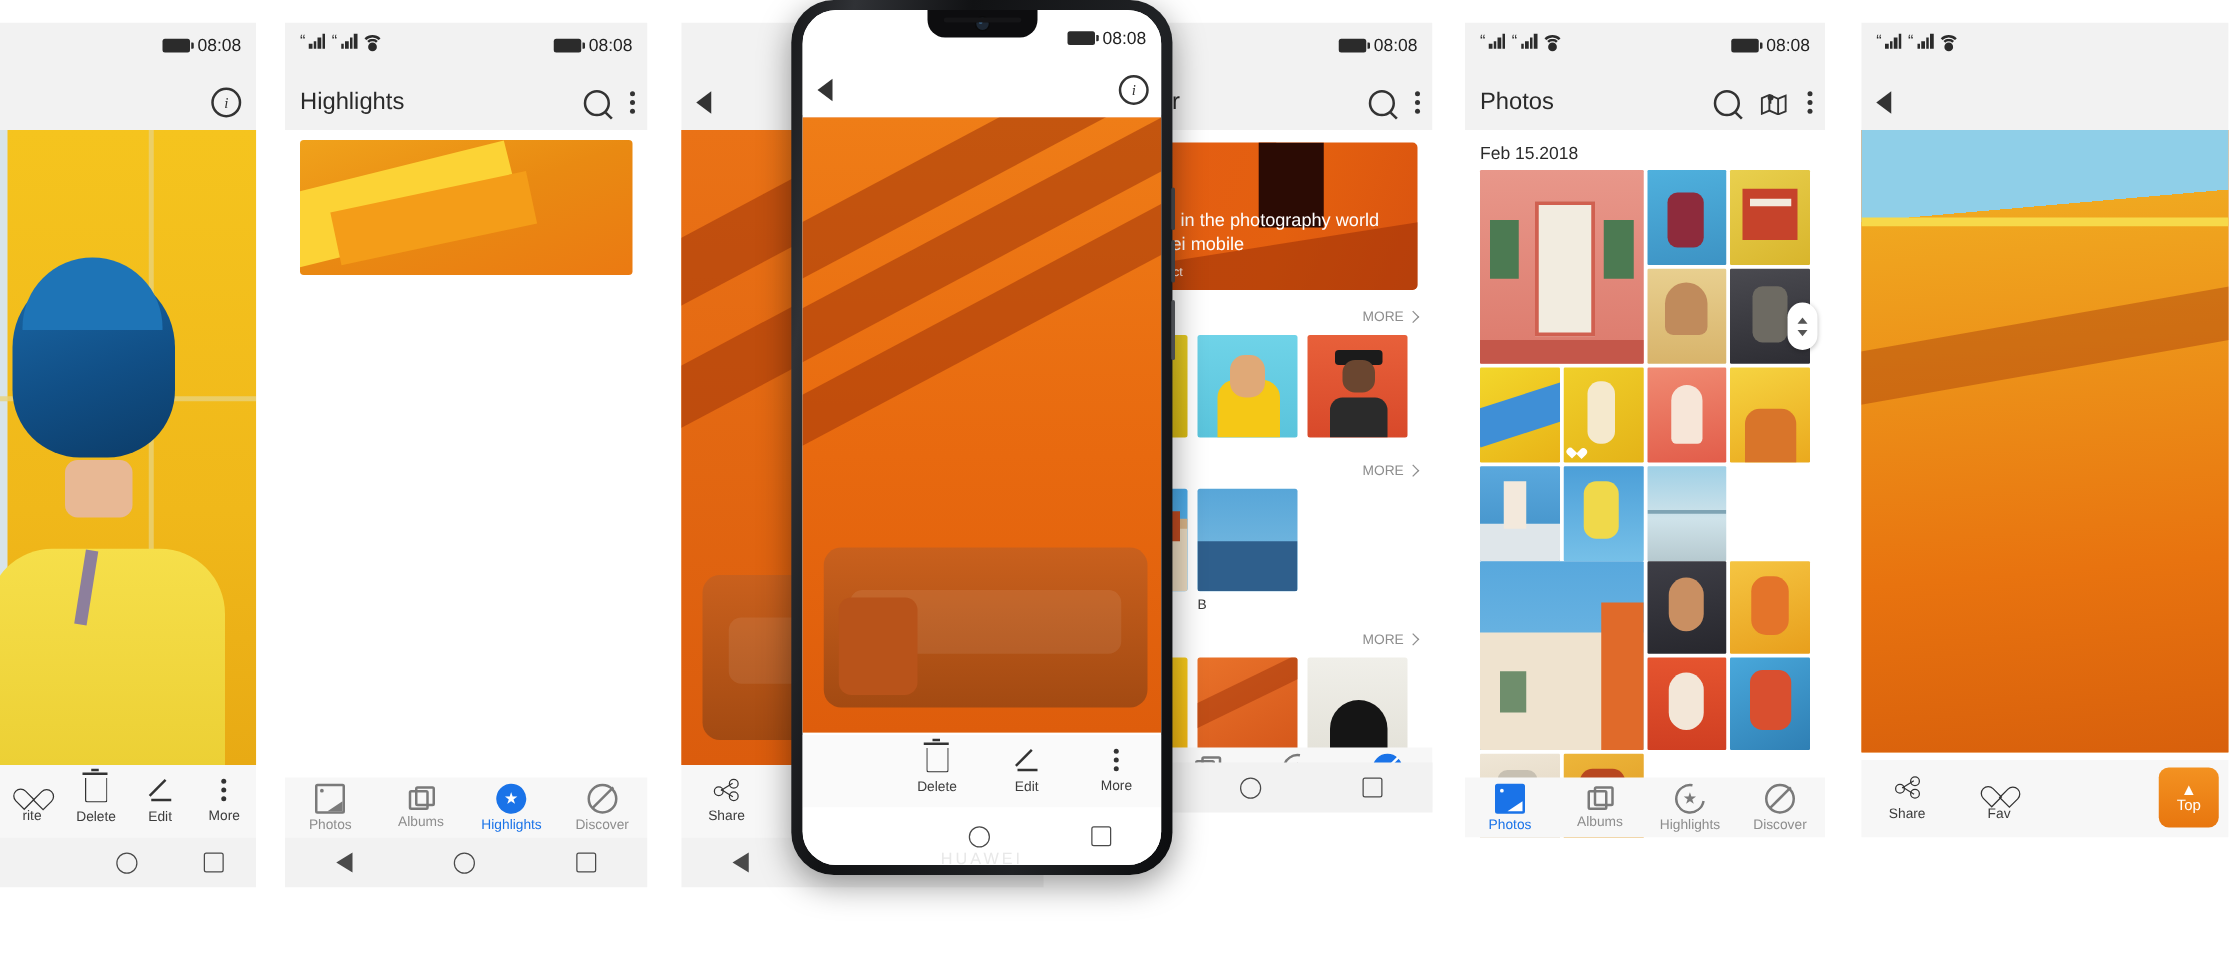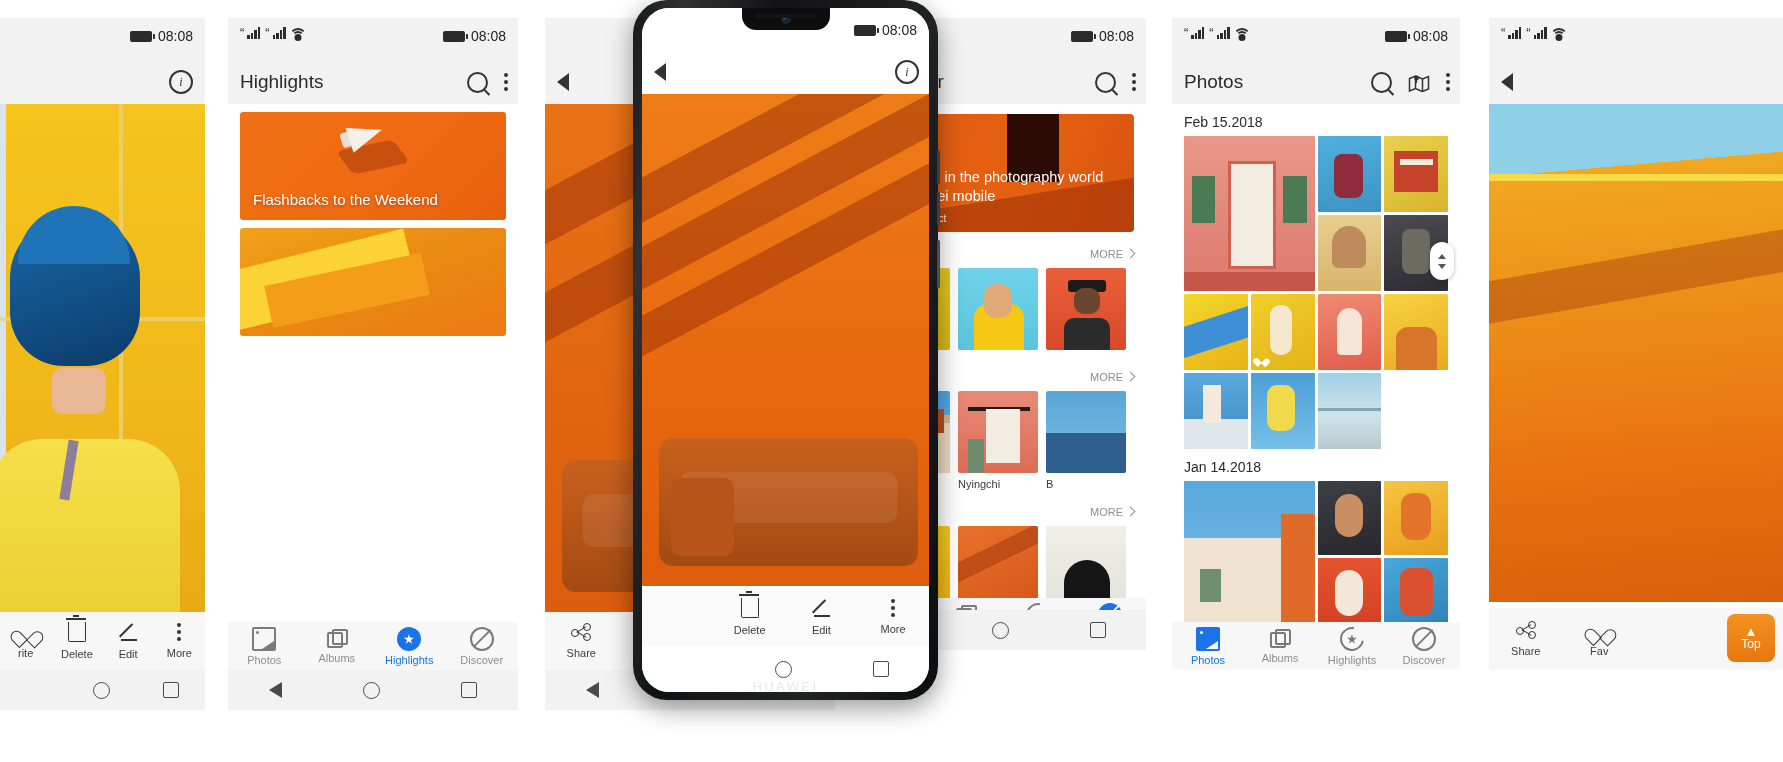--- a/index.html
+++ b/index.html
@@ -271,28 +271,20 @@
         <span class="icn ic-search"></span>
         <span class="icn ic-dots">
             <i></i>
             <i></i>
             <i></i>
           </span>
       </span>
     </div>
 
     <div class="cards">
-      <div class="card bg-flash">
-        <div class="shadow"></div>
-        <div class="megaphone">
-          <span class="hd"></span>
-            <span class="horn"></span>
-        </div>
-        <div class="cap">Flashbacks to the Weekend</div>
-      </div>
 
 
 
       <div class="card bg-yellow" style="height:108px">
         <div class="ygeo1"></div>
         <div class="ygeo2"></div>
         <div class="cap"></div>
       </div>
     </div>
 
@@ -471,28 +463,20 @@
       <div class="thumbs">
         <div class="thumb">
           <div class="im" style="background:linear-gradient(180deg,#49a8e6,#6cbced);">
             <div style="position:absolute;left:0;right:0;bottom:0;height:56px;background:#e9d9bf;"></div>
             <div style="position:absolute;left:0;right:0;bottom:50px;height:8px;background:#d8b488;"></div>
             <div style="position:absolute;left:10px;bottom:18px;width:11px;height:18px;background:#4e7a4c;"></div>
             <div style="position:absolute;left:32px;bottom:18px;width:11px;height:18px;background:#4e7a4c;"></div>
             <div style="position:absolute;right:6px;bottom:40px;width:22px;height:24px;background:#c04c22;"></div>
           </div>
           <div class="cn">New York</div>
-        </div>
-        <div class="thumb">
-          <div class="im" style="background:linear-gradient(180deg,#e88a78,#de6c55);">
-            <div style="position:absolute;left:10px;top:16px;right:8px;height:4px;background:#1d1d1d;"></div>
-            <div style="position:absolute;left:28px;top:18px;width:34px;height:54px;background:#f2ece2;"></div>
-            <div style="position:absolute;left:10px;bottom:0;width:16px;height:34px;background:#6f8a6c;"></div>
-          </div>
-          <div class="cn">Nyingchi</div>
         </div>
         <div class="thumb">
           <div class="im" style="background:linear-gradient(180deg,#58a6d8,#7fbfe3);">
             <div style="position:absolute;left:0;right:0;bottom:0;height:40px;background:#2f5f8c;"></div>
           </div>
           <div class="cn">B</div>
         </div>
       </div>
     </div>
 
@@ -644,21 +628,20 @@
       </div>
       <div class="cellimg" style="background:linear-gradient(180deg,#9fd0e6,#cfe3ea 55%,#b6c9cf);">
         <div style="position:absolute;left:0;right:0;top:46%;height:3px;background:#7fa4b4;"></div>
       </div>
       <div class="scrollthumb" style="top:106px;">
         <i></i>
           <i></i>
       </div>
     </div>
 
-    <div class="datehead">Jan 14.2018</div>
     <div class="grid g1" style="grid-auto-rows:74px;">
       <div class="cellimg span2" style="background:linear-gradient(180deg,#58a8dd,#7ec1e8);">
         <div style="position:absolute;left:0;right:0;bottom:0;height:62%;background:#efe3cf;"></div>
         <div style="position:absolute;right:0;bottom:0;width:26%;height:78%;background:#e06a2a;"></div>
         <div style="position:absolute;left:12%;bottom:20%;width:16%;height:22%;background:#6f8e6c;"></div>
       </div>
       <div class="cellimg" style="background:linear-gradient(170deg,#3e3e46,#27272d);">
         <div style="position:absolute;left:28%;top:18%;width:44%;height:58%;background:#c98f62;border-radius:16px;"></div>
       </div>
       <div class="cellimg" style="background:linear-gradient(160deg,#f5c542,#e89f1c);">

